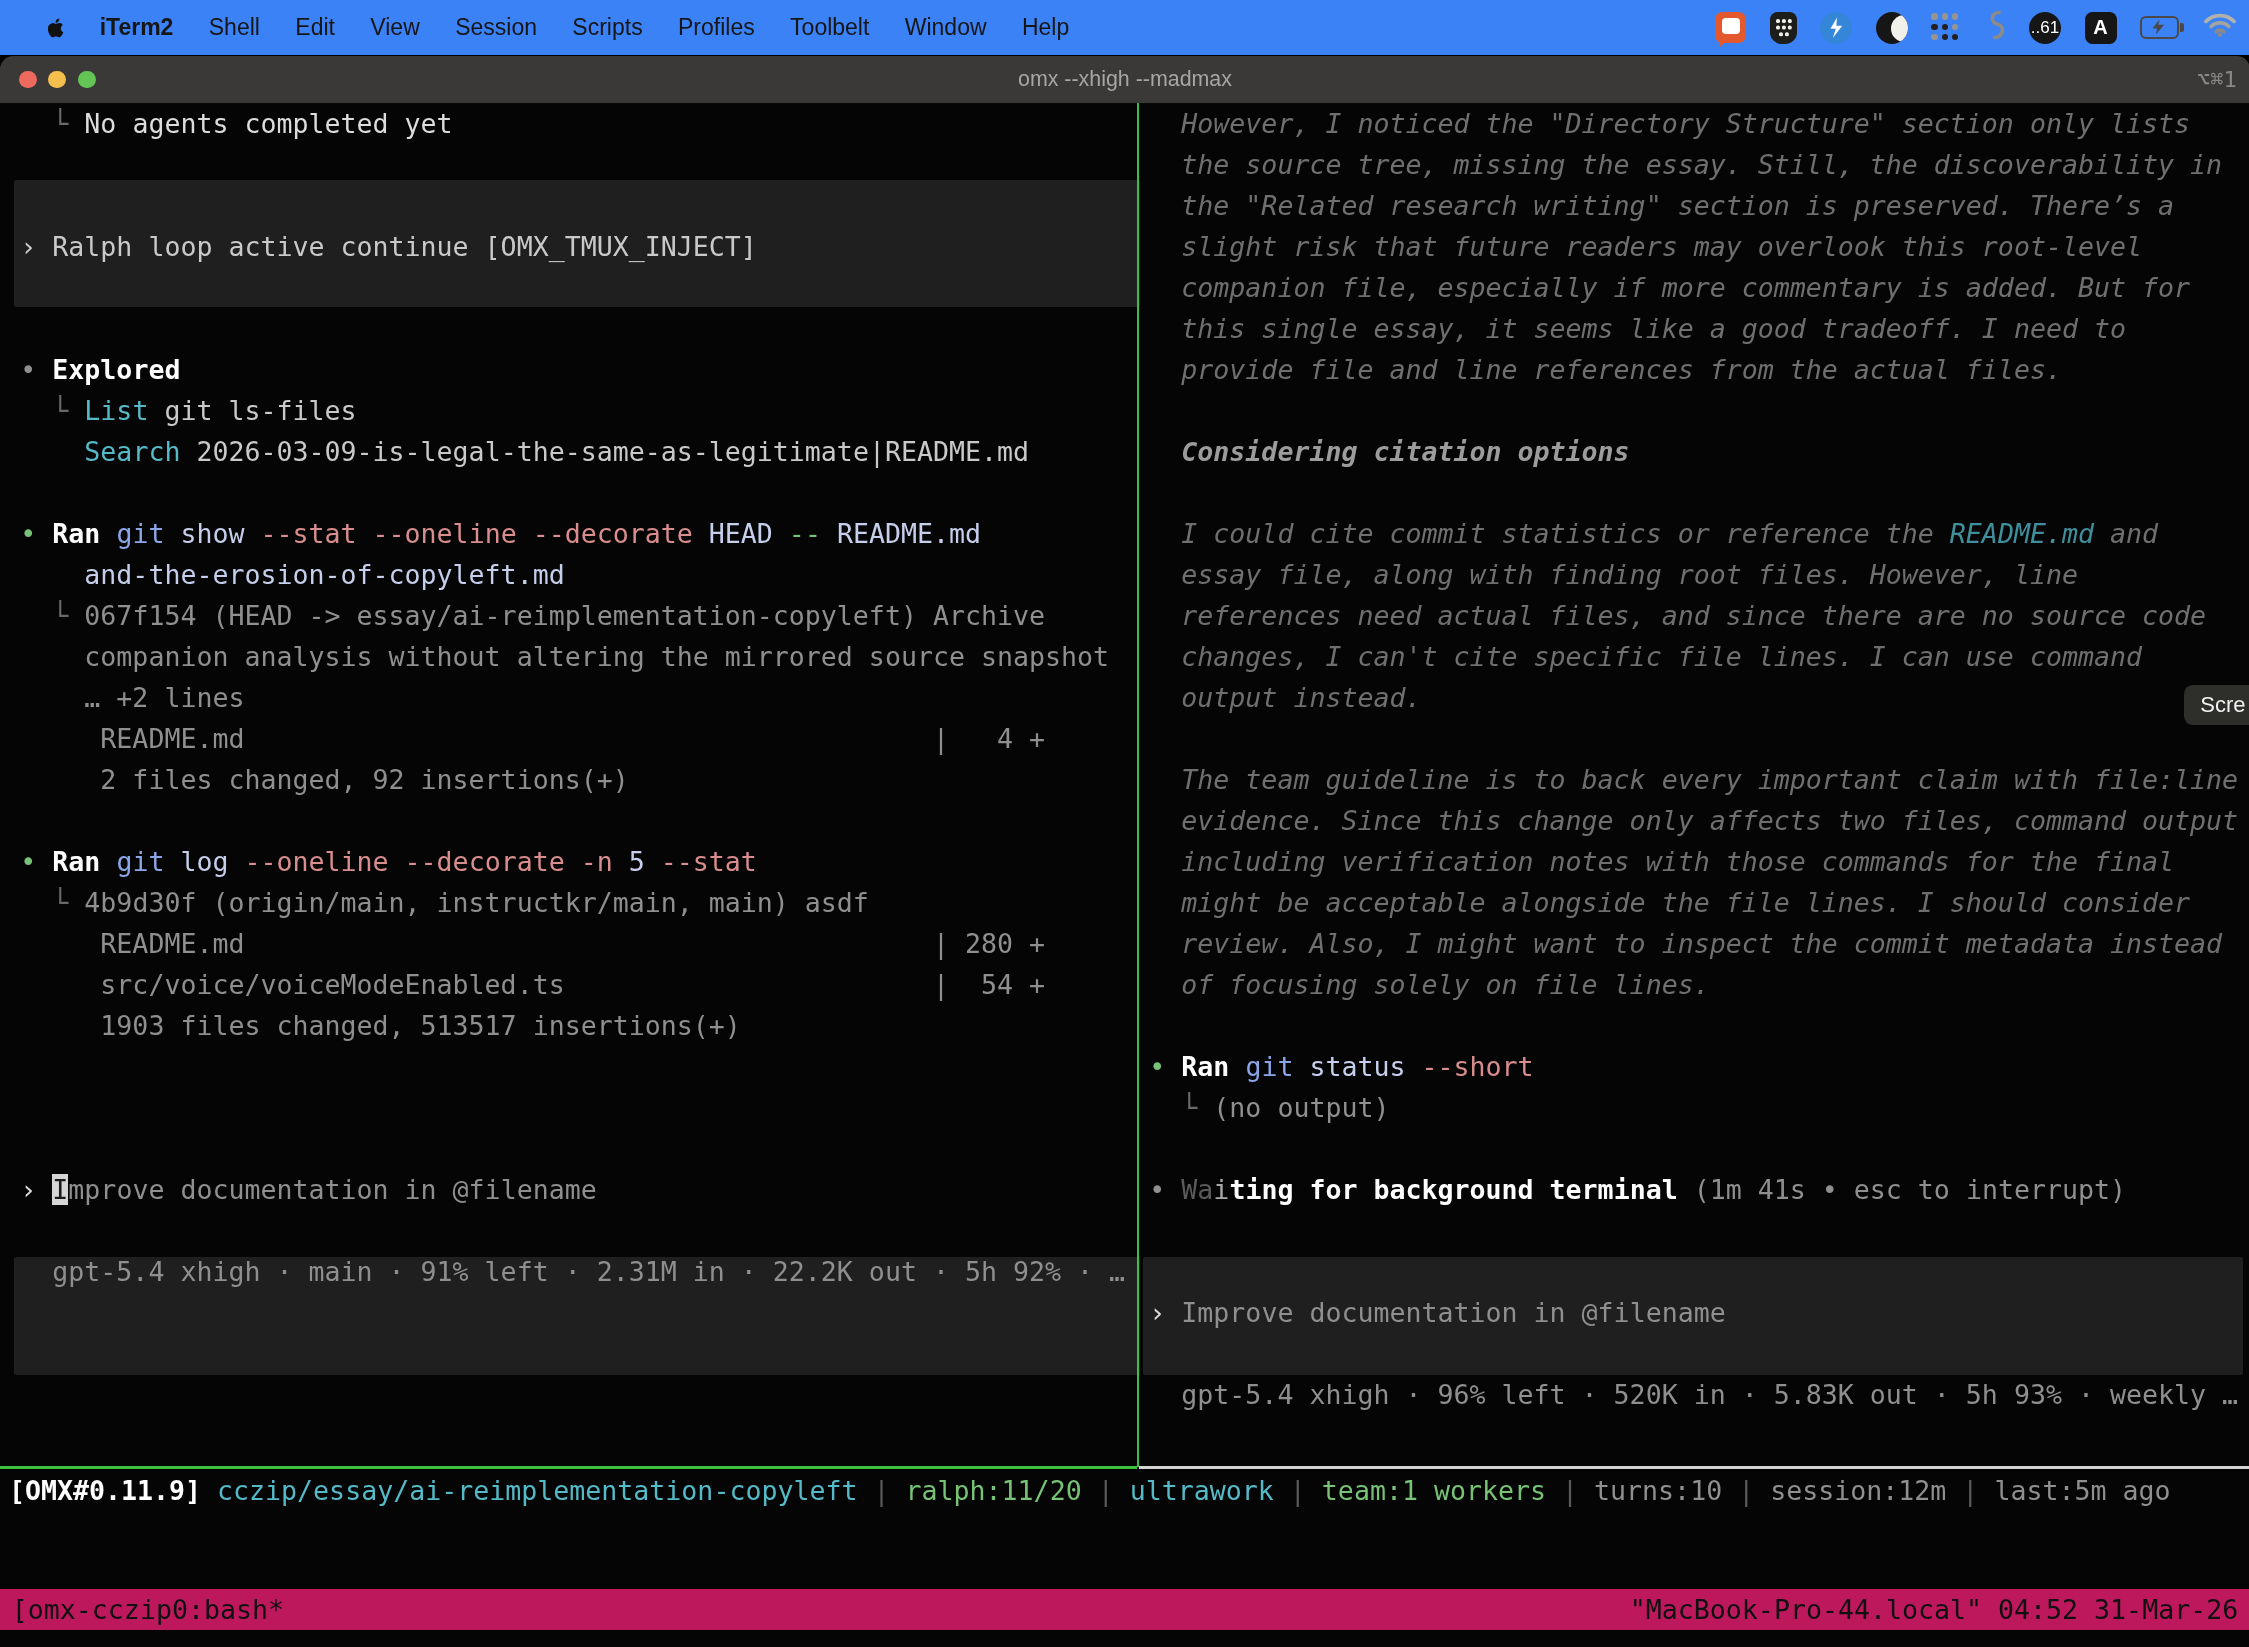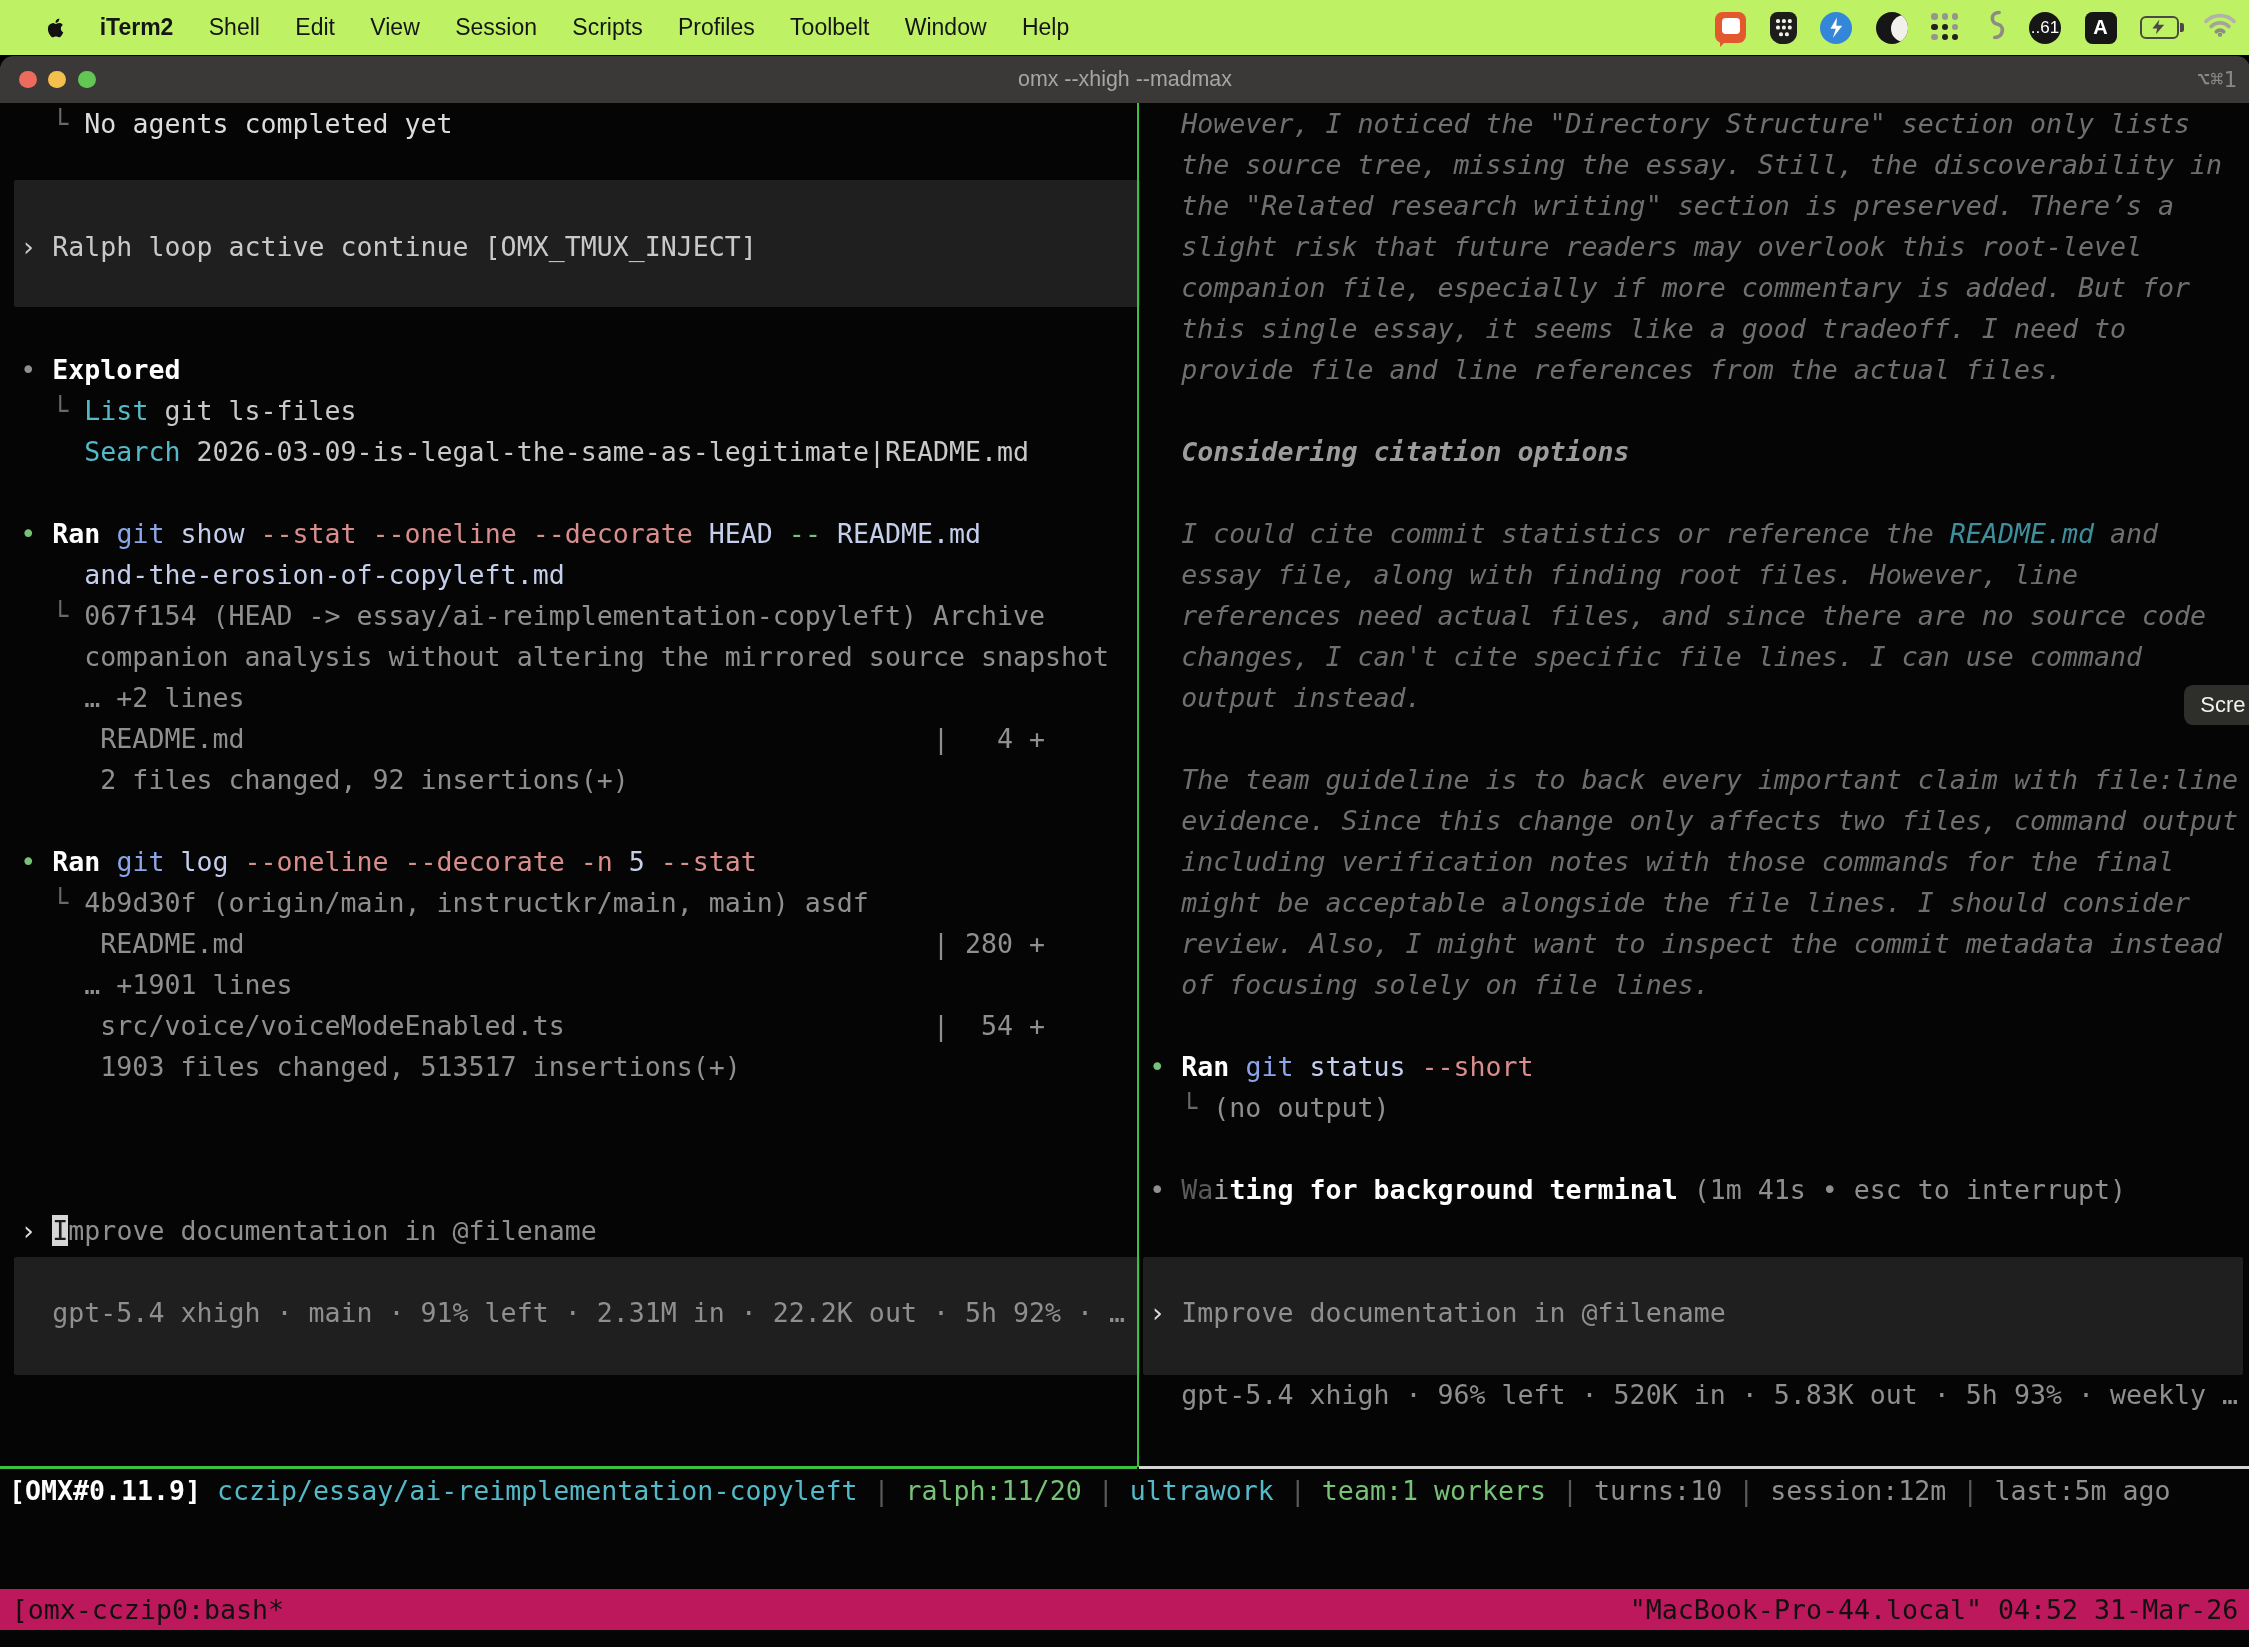--- a/index.html
+++ b/index.html
@@ -1,20 +1,20 @@
 <!DOCTYPE html>
 <html style="font-size:11.8px"><head>
 <meta charset="utf-8">
 <style>
   html,body{margin:0;padding:0;background:#000;}
   .screen{position:relative;width:2250px;height:1648px;background:#000;overflow:hidden;
           font-family:"DejaVu Sans Mono",monospace;}
 
   
-  .menubar{position:absolute;top:0;left:0;right:0;height:55px;background:#bef264;
+  .menubar{position:absolute;top:0;left:0;right:0;height:55px;background:#3b82f6;
            display:flex;align-items:center;font-family:"Liberation Sans",sans-serif;
            font-size:23px;color:#161616;z-index:30;}
   .menu-left{display:flex;align-items:center;padding-left:31px;}
   .apple{display:flex;align-items:center;padding:0 16px;}
   .app-name{font-weight:bold;padding:0 17.7px;}
   .menu-items{display:flex;}
   .menu-items span{padding:0 17.7px;cursor:default;}
   .menu-right{margin-left:auto;display:flex;align-items:center;gap:23.6px;padding-right:13.3px;}
 
   .ic{position:relative;flex:none;}
@@ -181,21 +181,20 @@
         <div class="row"><span class="lb">    and-the-erosion-of-copyleft.md</span></div>
         <div class="row"><span class="tree">  └ </span><span class="gy">067f154 (HEAD -&gt; essay/ai-reimplementation-copyleft) Archive</span></div>
         <div class="row"><span class="gy">    companion analysis without altering the mirrored source snapshot</span></div>
         <div class="row"><span class="gy">    … +2 lines</span></div>
         <div class="row"><span class="gy">     README.md                                           |   4 +</span></div>
         <div class="row"><span class="gy">     2 files changed, 92 insertions(+)</span></div>
         <div class="row"></div>
         <div class="row"><span class="gn">• </span><span class="wb">Ran</span><span class="bl"> git</span><span class="lb"> log</span><span class="pk"> --oneline --decorate -n</span><span class="lb"> 5</span><span class="pk"> --stat</span></div>
         <div class="row"><span class="tree">  └ </span><span class="gy">4b9d30f (origin/main, instructkr/main, main) asdf</span></div>
         <div class="row"><span class="gy">     README.md                                           | 280 +</span></div>
-        <div class="row"><span class="gy">    … +1901 lines</span></div>
         <div class="row"><span class="gy">     src/voice/voiceModeEnabled.ts                       |  54 +</span></div>
         <div class="row"><span class="gy">     1903 files changed, 513517 insertions(+)</span></div>
         <div class="row"></div>
         <div class="row"></div>
         <div class="row"></div>
         <div class="row"><span class="w">› </span><span class="cursor">I</span><span class="gy">mprove documentation in @filename</span></div>
         <div class="row"></div>
         <div class="row"><span class="gy">  gpt-5.4 xhigh · main · 91% left · 2.31M in · 22.2K out · 5h 92% · …</span></div>
       </div>
   </div>

